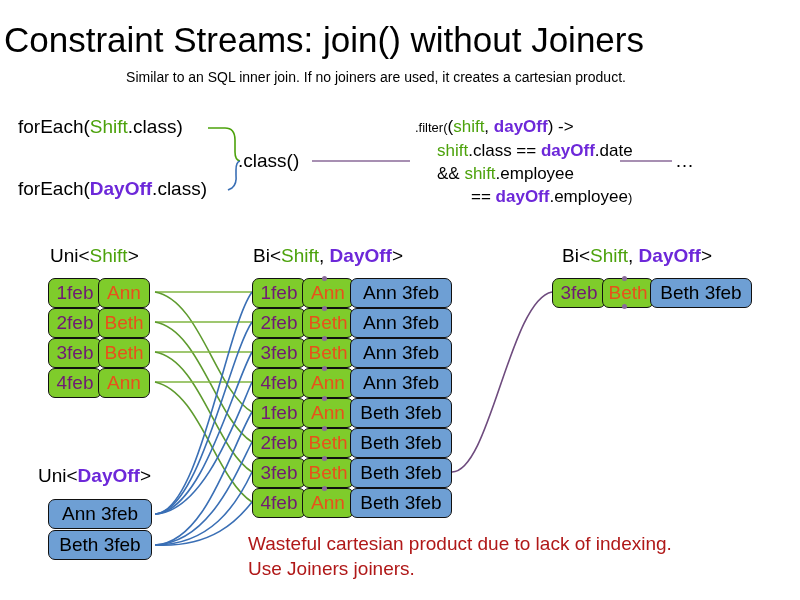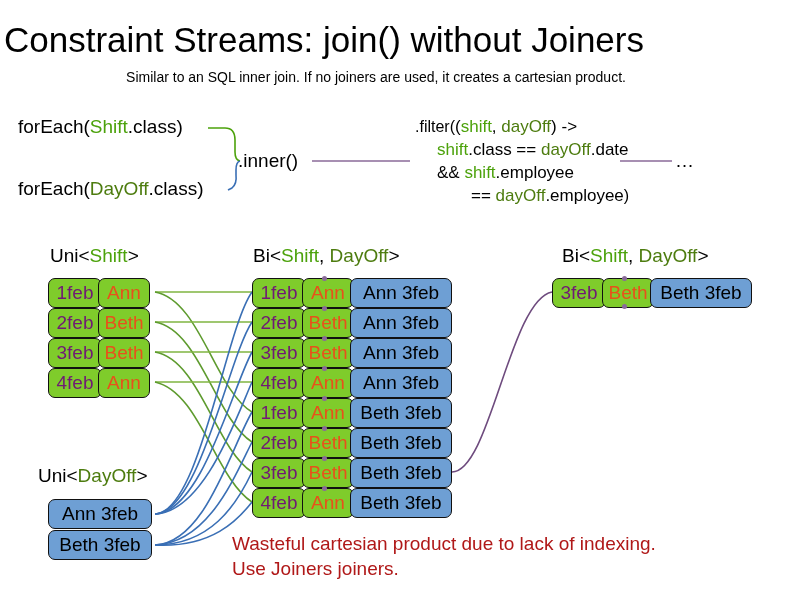--- a/index.html
+++ b/index.html
@@ -64,31 +64,31 @@
   .filter {
     position: absolute;
     left: 415px; top: 115px;
     font-size: 17px;
     line-height: 23px;
     white-space: nowrap;
   }
   .filter .l2 { padding-left: 22px; }
   .filter .l3 { padding-left: 22px; }
   .filter .l4 { padding-left: 56px; }
-  .filter .big { font-size: 16px; }
+  .filter .big { font-size: 13px; }
 
   .ellipsis {
     position: absolute;
     left: 675px; top: 150px;
     font-size: 19px;
     line-height: 22px;
   }
 
   .green { color: #4CA20B; }
-  .blue  { color: #4d7c0f; }
+  .blue  { color: #6d28d9; font-weight: bold; }
 
   
   .stream-label {
     position: absolute;
     font-size: 19px;
     line-height: 22px;
     white-space: nowrap;
   }
   .lbl-uni-shift  { left: 50px;  top: 245px; }
   .lbl-bi-mid     { left: 253px; top: 245px; }
@@ -143,21 +143,21 @@
   .joint {
     position: absolute;
     width: 5px; height: 5px;
     border-radius: 50%;
     background: #8a6a99;
   }
 
   
   .warning {
     position: absolute;
-    left: 232px; top: 531px;
+    left: 248px; top: 531px;
     font-size: 19px;
     line-height: 25px;
     color: #B01818;
     white-space: nowrap;
   }
 </style>
 </head>
 <body>
 
 <div class="stage">
@@ -197,21 +197,21 @@
     </g>
   </svg>
 
   <div class="title">Constraint Streams: join() without Joiners</div>
   <div class="subtitle">Similar to an SQL inner join. If no joiners are used, it creates a cartesian product.</div>
 
   <div class="code code-foreach-off"><span>forEach(</span><span class="blue">DayOff</span><span>.class)</span></div>
 
   <div class="code code-foreach-shift"><span>forEach(</span><span class="green">Shift</span><span>.class)</span></div>
 
-  <div class="code code-join">.inner()</div>
+  <div class="code code-join">.class()</div>
 
   <div class="filter">
     <div class="l1"><span class="big">.filter(</span><span>(</span><span class="green">shift</span><span>, </span><span class="blue">dayOff</span><span>) -&gt;</span></div>
     <div class="l2"><span class="green">shift</span><span>.class == </span><span class="blue">dayOff</span><span>.date</span></div>
     <div class="l3"><span>&amp;&amp; </span><span class="green">shift</span><span>.employee</span></div>
     <div class="l4"><span>== </span><span class="blue">dayOff</span><span>.employee</span><span class="big">)</span></div>
   </div>
 
   <div class="ellipsis">…</div>
 

